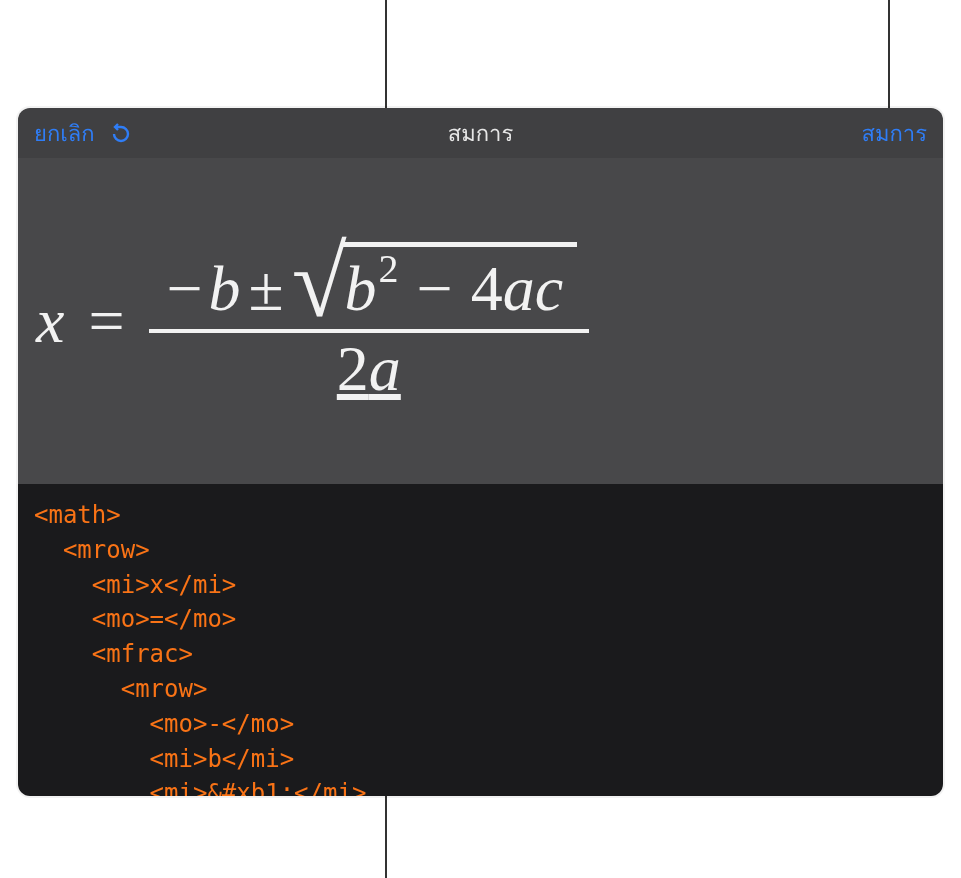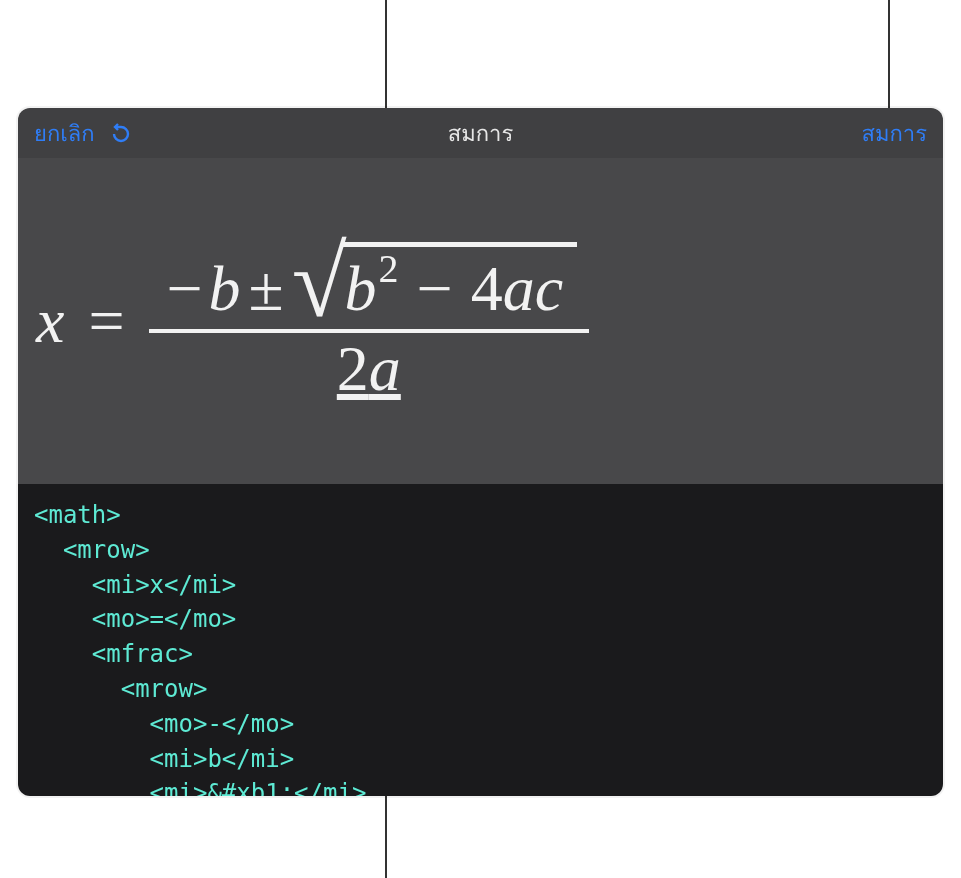--- a/index.html
+++ b/index.html
@@ -139,21 +139,21 @@
     top: -28px;
     margin-left: 2px;
     font-style: normal;
   }
 
   .op-minus { font-style: normal; margin: 0 18px; }
   .num-plain { font-style: normal; }
 
   .code-area {
     background: #1a1a1c;
-    color: #5eead4;
+    color: #f97316;
     font-family: "SFMono-Regular", Menlo, Consolas, monospace;
     font-size: 24px;
     line-height: 1.45;
     padding: 14px 16px;
     height: 312px;
     white-space: pre;
     overflow: hidden;
   }
 </style>
 </head>

